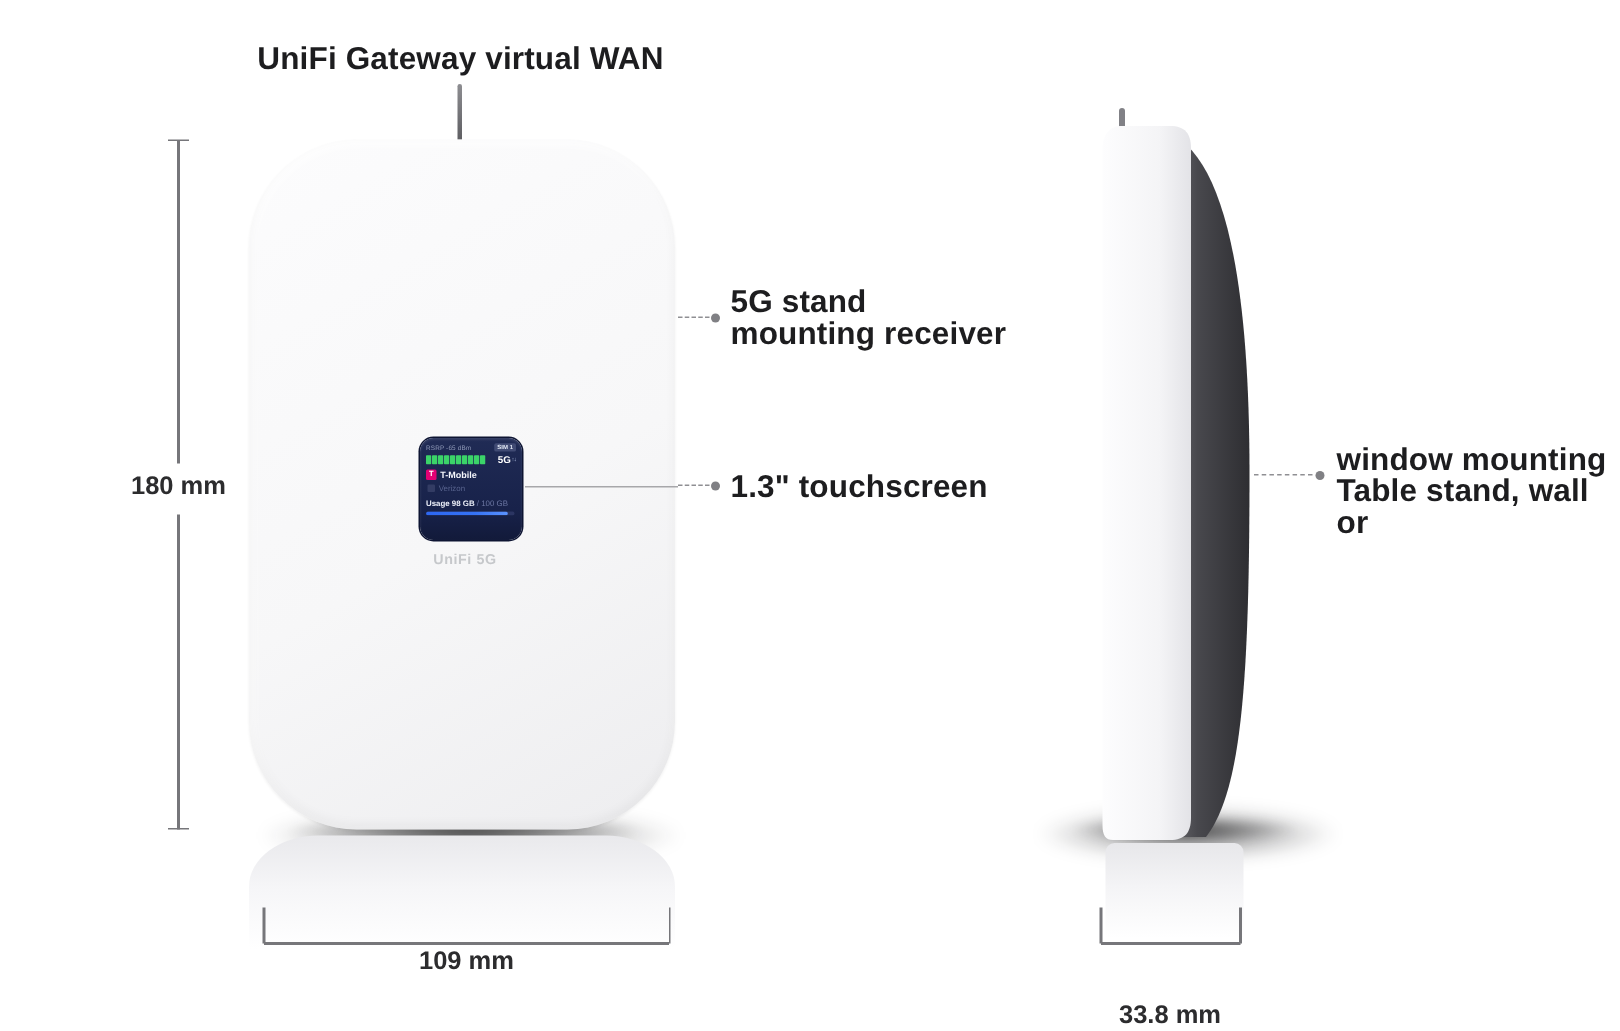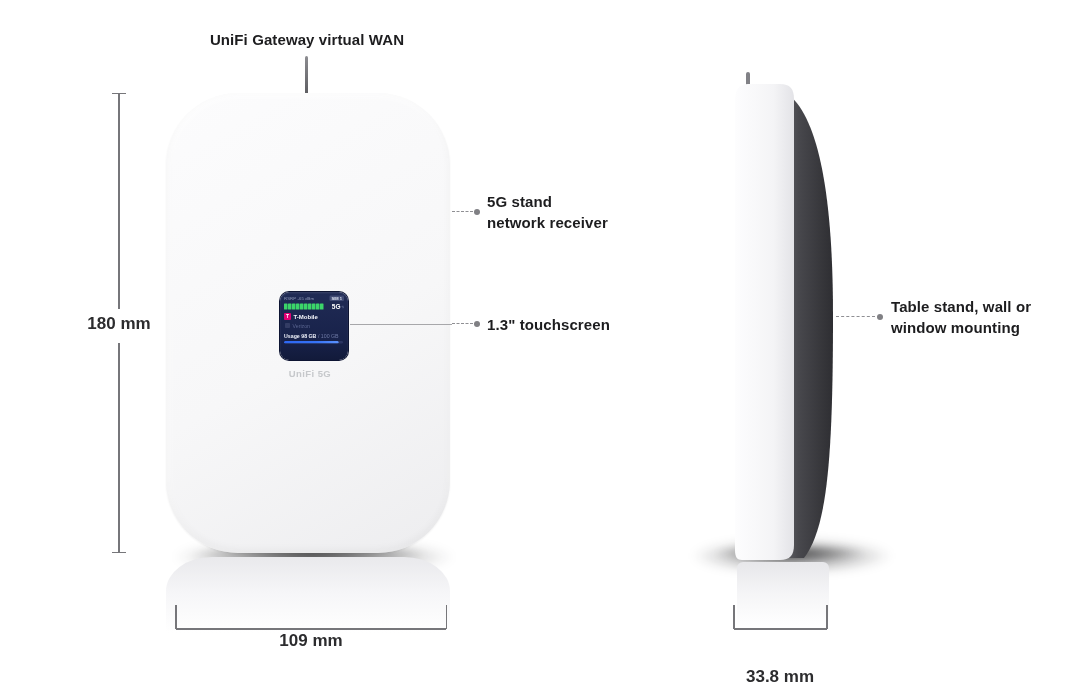--- a/index.html
+++ b/index.html
@@ -9,21 +9,21 @@
     --signal-bar-green:#3bd469;
     --carrier-magenta:#e20074;
     --usage-bar-blue:#3673f5;
   }
   html,body{margin:0;padding:0;background:#fff;}
   .canvas{
     position:relative;width:1080px;height:687px;background:#fff;overflow:hidden;
     font-family:"Liberation Sans","DejaVu Sans",sans-serif;color:var(--label-text);
   }
   .abs{position:absolute;}
-  .lbl{font-size:15px;font-weight:600;color:var(--label-text);line-height:21px;letter-spacing:.1px;}
+  .lbl{font-size:21px;font-weight:600;color:var(--label-text);line-height:21px;letter-spacing:.1px;}
   .dim-lbl{font-size:17px;font-weight:600;color:#2c2c2e;text-align:center;}
 
   
   .antenna{left:305px;top:56px;width:3px;height:39px;border-radius:2px 2px 0 0;
     background:linear-gradient(#8d8d91,#5c5c60);}
   .device-front{
     left:166px;top:93px;width:284px;height:460px;border-radius:72px;
     background:linear-gradient(150deg,#fcfcfd 0%,#f7f7f8 55%,#ededef 100%);
     box-shadow:inset 0 -3px 8px rgba(0,0,0,.05), inset 2px 3px 8px rgba(255,255,255,.9), 0 1px 2px rgba(0,0,0,.06);
   }
@@ -143,21 +143,21 @@
 
   <div class="abs dline" style="left:175px;top:605px;width:1.5px;height:24px;"></div>
   <div class="abs dline" style="left:176px;top:628px;width:270px;height:1.5px;"></div>
   <div class="abs dline" style="left:445.5px;top:605px;width:1.5px;height:24px;"></div>
   <div class="abs dim-lbl" style="left:261px;top:631px;width:100px;">109 mm</div>
 
   <div class="abs dash" style="left:452px;top:211px;width:21px;"></div>
   <div class="abs leader-dot" style="left:474px;top:209px;"></div>
   <div class="abs" style="left:487px;top:191px;">
     <div class="lbl">5G stand</div>
-    <div class="lbl">network receiver</div>
+    <div class="lbl">mounting receiver</div>
   </div>
 
   <div class="abs leader-solid" style="left:350px;top:323.5px;width:102px;"></div>
   <div class="abs dash" style="left:452px;top:323px;width:21px;"></div>
   <div class="abs leader-dot" style="left:474px;top:321px;"></div>
   <div class="abs lbl" style="left:487px;top:314px;">1.3" touchscreen</div>
 
   <div class="abs side-shadow"></div>
   <div class="abs side-contact-shadow"></div>
   <div class="abs side-reflection"></div>
@@ -180,17 +180,17 @@
   </svg>
 
   <div class="abs dline" style="left:733px;top:605px;width:1.5px;height:24px;"></div>
   <div class="abs dline" style="left:734px;top:628px;width:93px;height:1.5px;"></div>
   <div class="abs dline" style="left:826px;top:605px;width:1.5px;height:24px;"></div>
   <div class="abs dim-lbl" style="left:730px;top:641px;width:100px;margin-top:26px;">33.8 mm</div>
 
   <div class="abs dash" style="left:836px;top:316px;width:39px;"></div>
   <div class="abs leader-dot" style="left:877px;top:314px;"></div>
   <div class="abs" style="left:891px;top:296px;">
+    <div class="lbl">window mounting</div>
     <div class="lbl">Table stand, wall or</div>
-    <div class="lbl">window mounting</div>
   </div>
 
 </div>
 
 </body></html>

